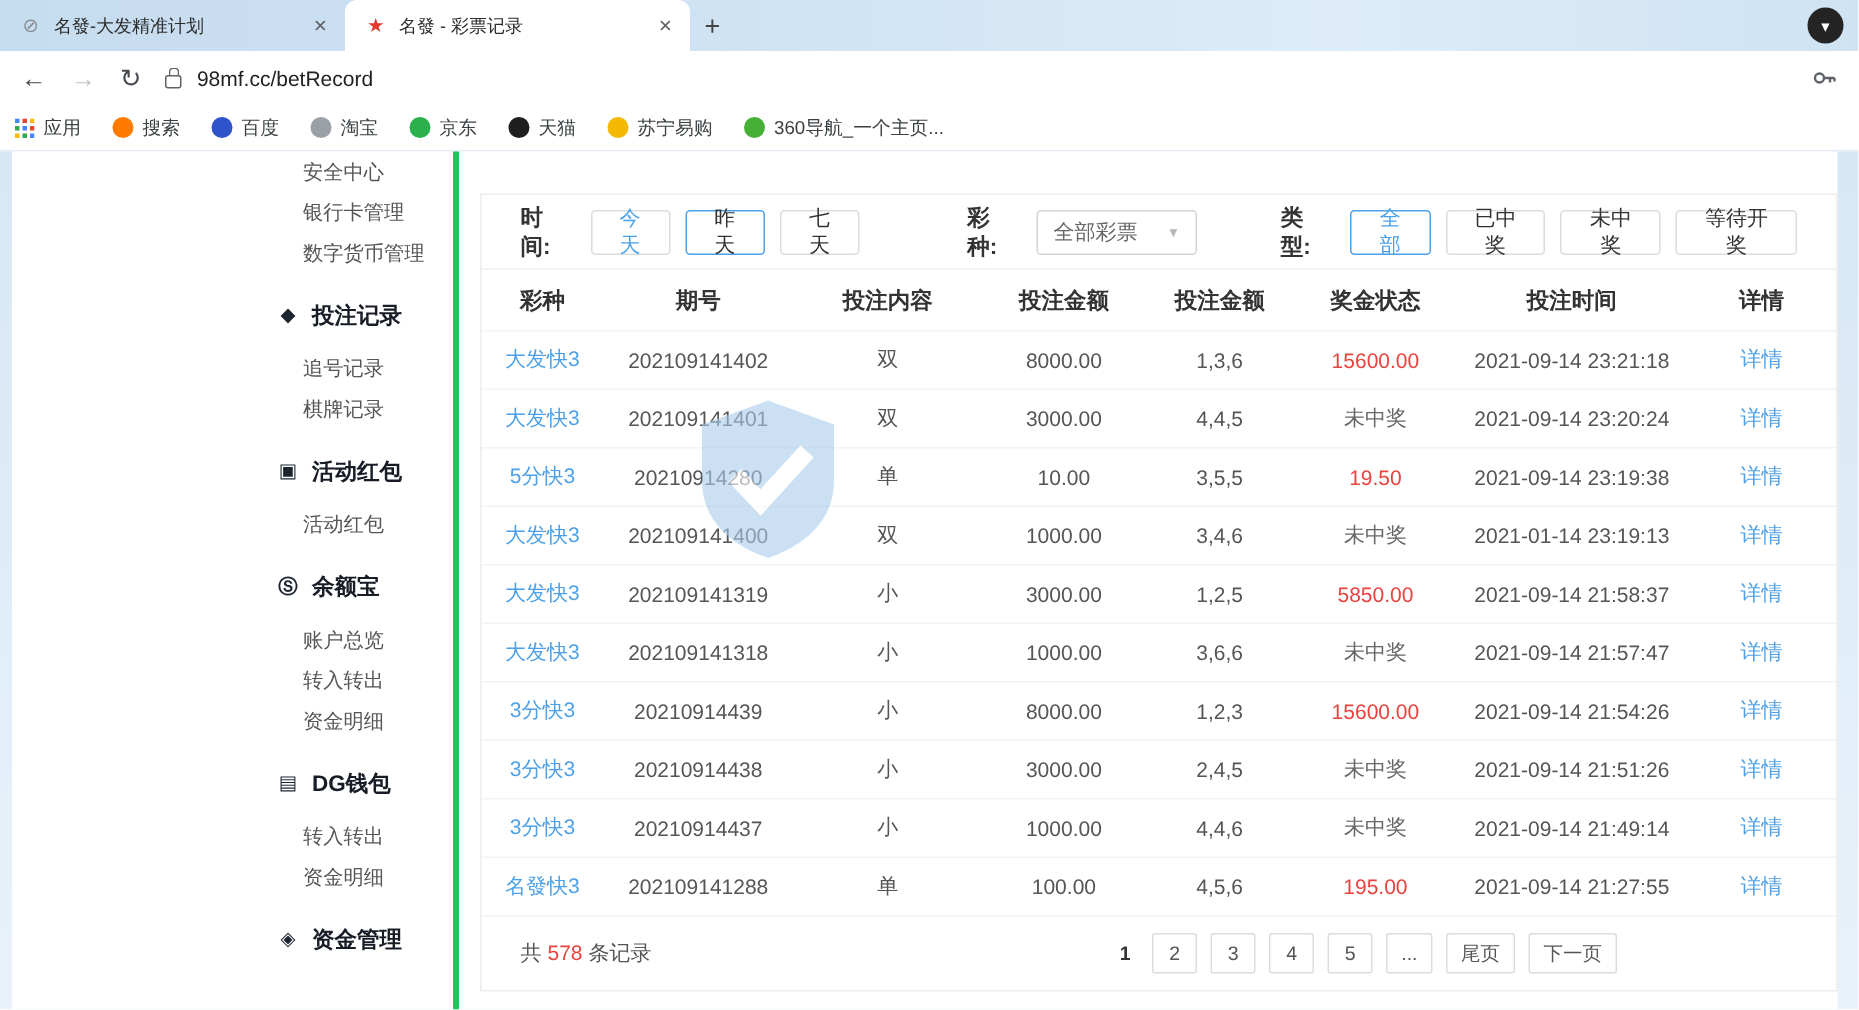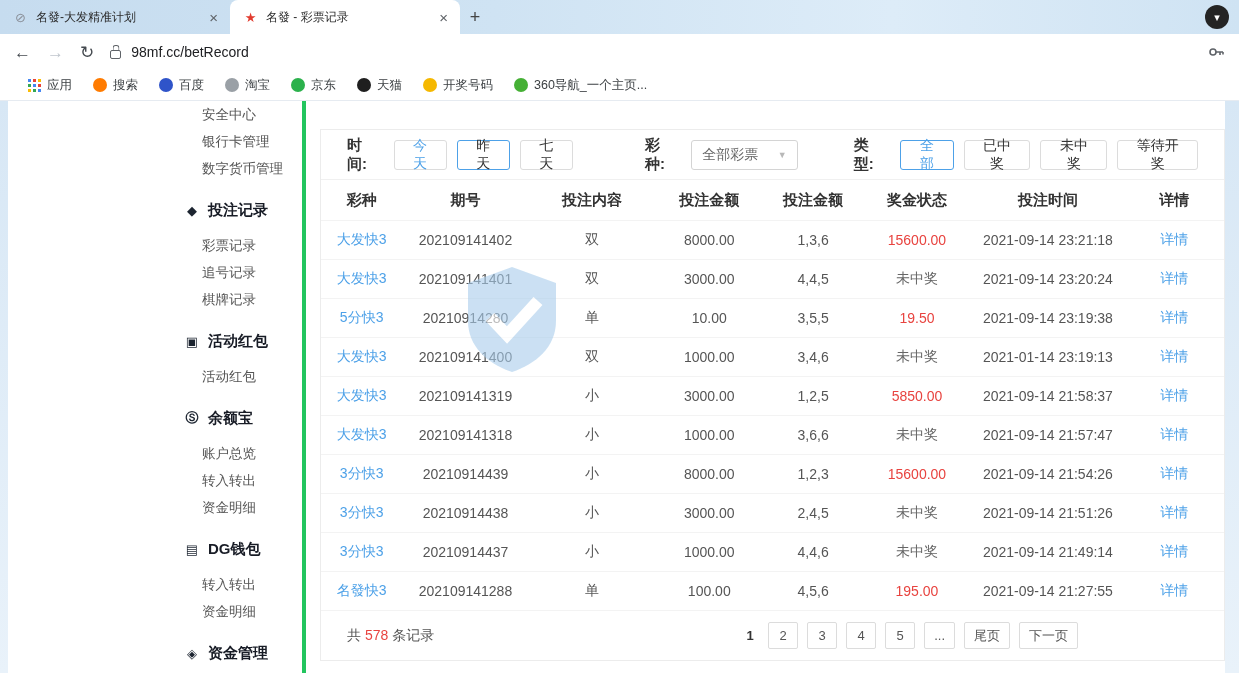--- a/index.html
+++ b/index.html
@@ -22,21 +22,21 @@
 
   .toolbar{height:36px;background:#fff;display:flex;align-items:center;padding:0 14px;gap:16px;}
   .nav-glyph{font-size:17px;color:#454a50;cursor:pointer;line-height:1;}
   .nav-glyph.disabled{color:#c0c6cd;}
   .url-area{display:flex;align-items:center;gap:10px;flex:1;}
   .lock{width:11px;height:9px;border:1.6px solid #5f6368;border-radius:2px;position:relative;margin-top:5px;flex:0 0 auto;}
   .lock::before{content:"";position:absolute;width:5px;height:5px;border:1.6px solid #5f6368;border-bottom:none;border-radius:3px 3px 0 0;left:50%;transform:translateX(-50%);top:-6px;}
   .url-text{font-size:14px;color:#202124;}
   .key-wrap{flex:0 0 auto;display:flex;align-items:center;cursor:pointer;}
 
-  .bookmarksbar{height:31px;background:#fff;display:flex;align-items:center;gap:21px;padding:0 28px;font-size:12.5px;color:#3c4043;border-bottom:1px solid #e6ebf1;}
+  .bookmarksbar{height:31px;background:#fff;display:flex;align-items:center;gap:21px;padding:0 10px;font-size:12.5px;color:#3c4043;border-bottom:1px solid #e6ebf1;}
   .bm{display:flex;align-items:center;gap:6px;cursor:pointer;white-space:nowrap;}
   .bm-dot{width:14px;height:14px;border-radius:50%;flex:0 0 auto;}
   .bm-list{display:flex;align-items:center;gap:21px;}
 
   
   .page{position:absolute;top:101px;left:0;right:0;bottom:0;background:linear-gradient(180deg,#d7e7f5,#e9f2fa);}
   .card{position:absolute;left:8px;right:14px;top:0;bottom:0;background:#fff;}
 
   .sidebar{position:absolute;left:150px;top:0;bottom:0;width:148px;border-right:4px solid #22c55e;overflow:hidden;}
   .side-item{height:27px;display:flex;align-items:center;gap:8px;padding-left:44px;font-size:13.5px;color:#555;cursor:pointer;}
@@ -164,21 +164,21 @@
         <span>京东</span>
       </div>
 
       <div class="bm">
         <span class="bm-dot" style="background: rgb(31, 31, 31);"></span>
         <span>天猫</span>
       </div>
 
       <div class="bm">
         <span class="bm-dot" style="background: rgb(245, 184, 0);"></span>
-        <span>开奖号码</span>
+        <span>苏宁易购</span>
       </div>
 
       <div class="bm">
         <span class="bm-dot" style="background: rgb(69, 176, 53);"></span>
         <span>360导航_一个主页...</span>
       </div>
     </div>
 </div>
 
 <div class="page">
@@ -200,24 +200,20 @@
           <div class="side-item link">
 
             <span>数字货币管理</span>
           </div>
 
           <div class="side-item header">
             <span class="side-icon">◆</span>
             <span>投注记录</span>
           </div>
 
-          <div class="side-item link">
-
-            <span>彩票记录</span>
-          </div>
 
           <div class="side-item link">
 
             <span>追号记录</span>
           </div>
 
           <div class="side-item link">
 
             <span>棋牌记录</span>
           </div>

